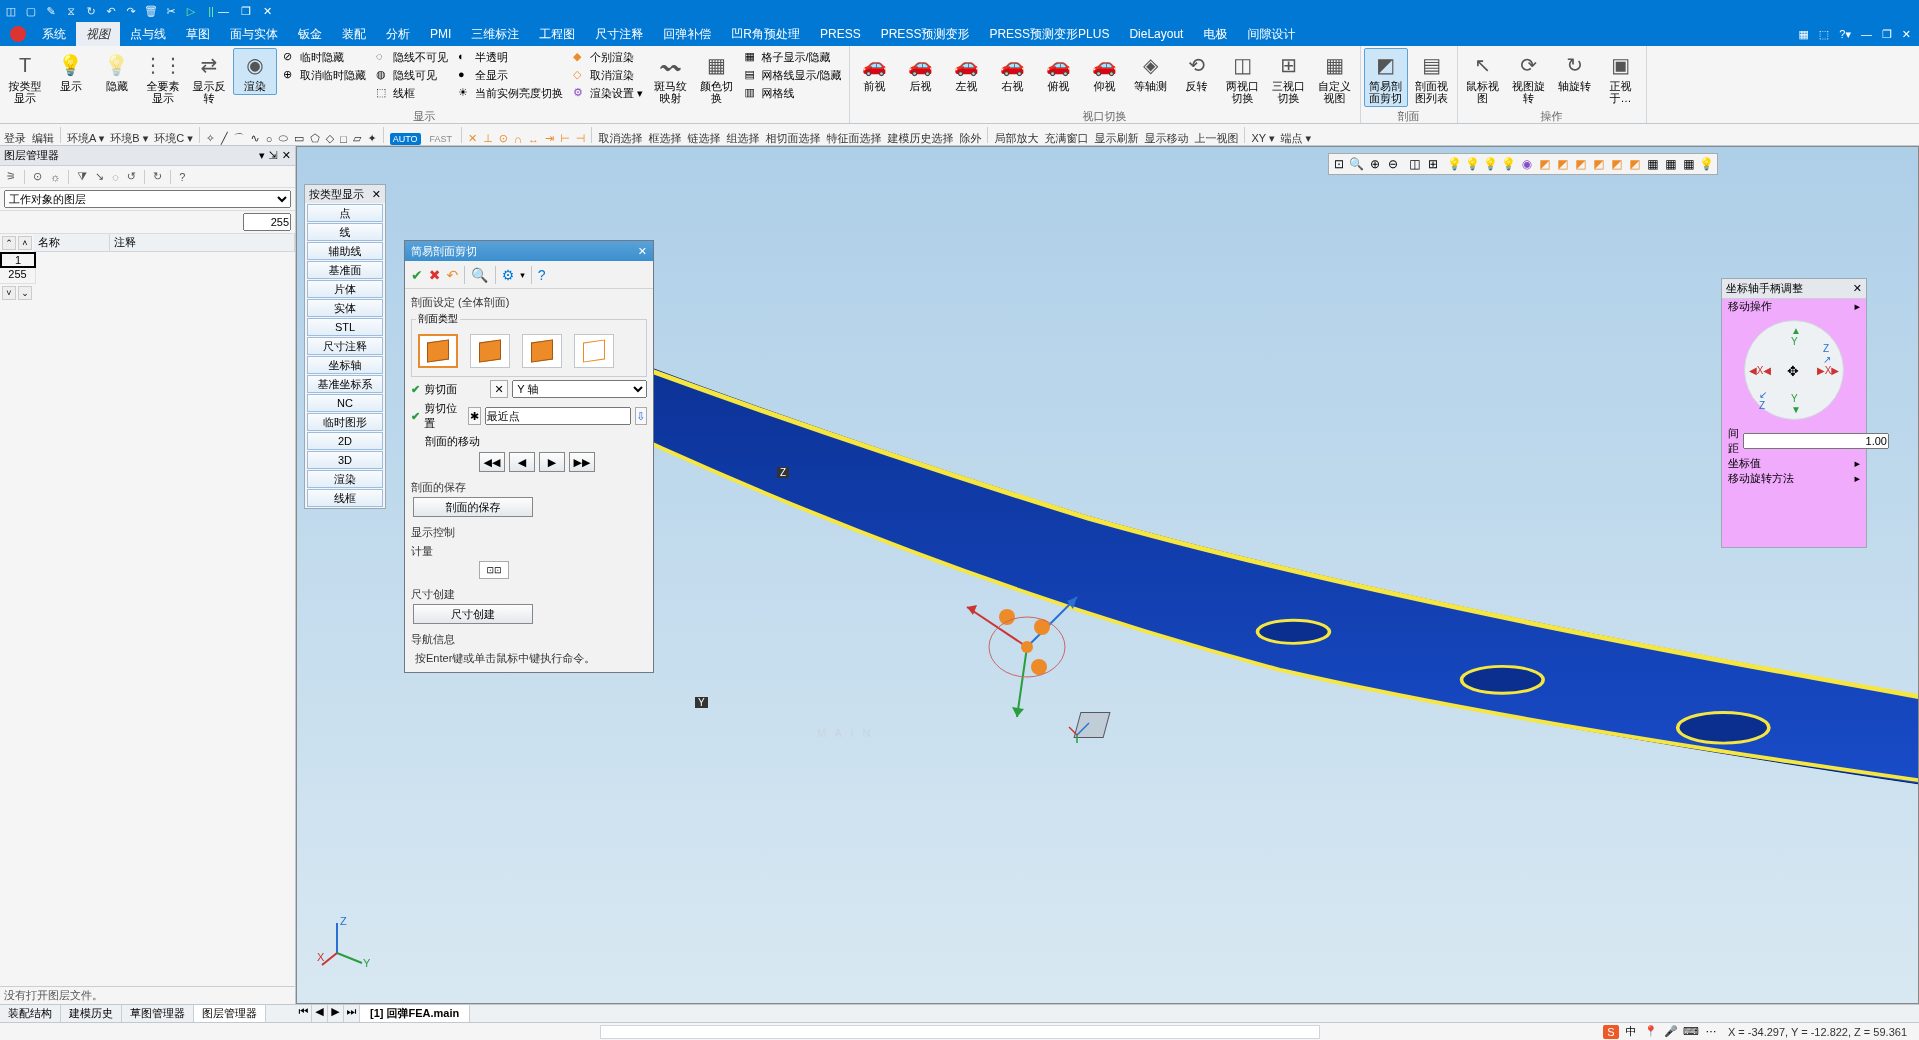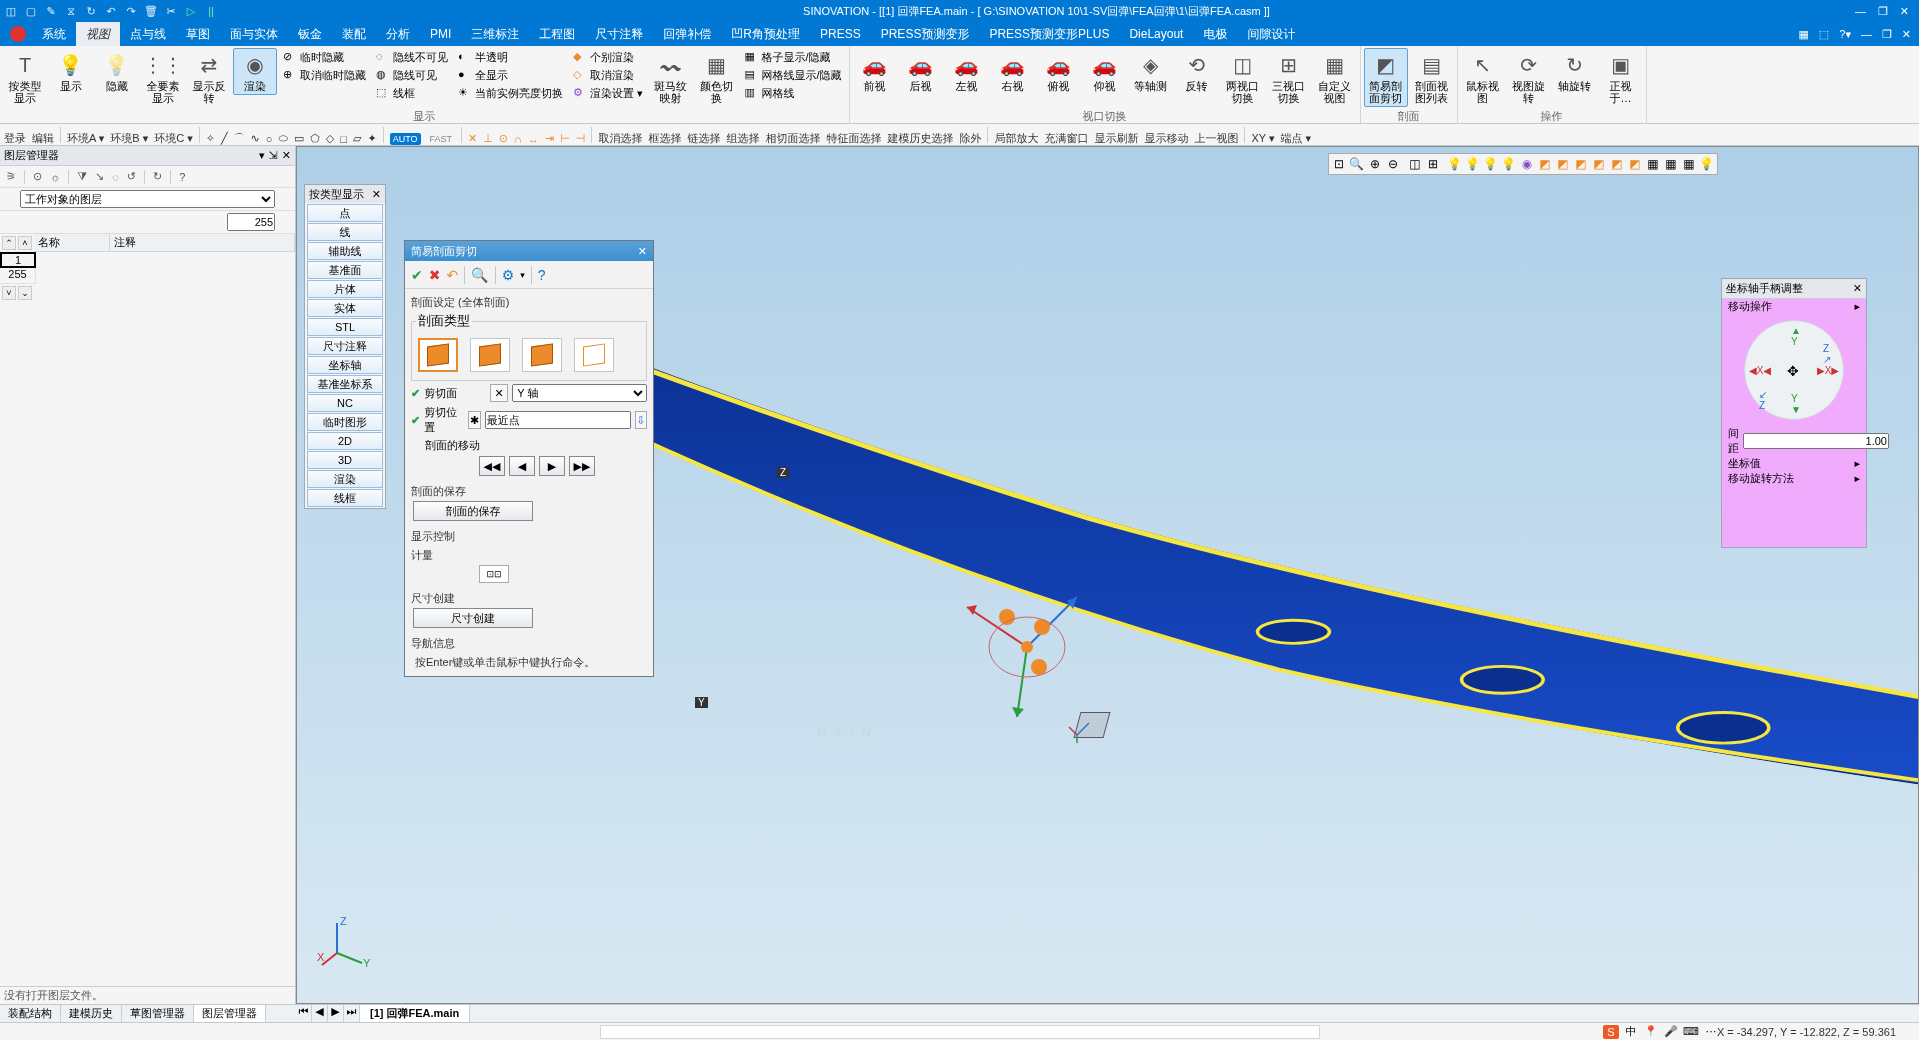--- a/index.html
+++ b/index.html
@@ -45,21 +45,21 @@
 
 
 .main { position: absolute; top: 146px; left: 0; right: 0; bottom: 36px; display: flex; }
 
 
 .left-panel { width: 296px; background: #f5f5f5; border-right: 1px solid #c0c8d0; display: flex; flex-direction: column; }
 .panel-header { height: 20px; background: #e4e8ec; border-bottom: 1px solid #c8ced4; display: flex; align-items: center; padding: 0 4px; font-size: 11px; }
 .panel-header .pin { margin-left: auto; display:flex; gap:4px; }
 .panel-toolbar { height: 22px; display: flex; align-items: center; gap: 8px; padding: 0 6px; border-bottom: 1px solid #d8dde2; }
 .panel-toolbar span { cursor: pointer; color: #555; }
-.layer-select { display:flex; padding:2px 20px; gap:2px; border-bottom:1px solid #d8dde2; }
+.layer-select { display:flex; padding:2px 4px; gap:2px; border-bottom:1px solid #d8dde2; }
 .layer-select select { flex:1; height:18px; font-size:11px; }
 .layer-select input { width:48px; height:18px; font-size:11px; text-align:right; }
 .layer-table-head { height:18px; display:flex; background:#eef1f4; border-bottom:1px solid #d0d6dc; }
 .layer-table-head div { border-right:1px solid #d0d6dc; padding:1px 4px; font-size:11px; }
 .layer-row { height:16px; display:flex; font-size:11px; }
 .layer-row div { border-right:1px solid #e0e0e0; border-bottom:1px solid #e0e0e0; padding:0 4px; }
 .layer-row .num { width:36px; text-align:center; }
 .layer-row.sel .num { border:2px solid #000; }
 .arrows { display:flex; flex-direction:column; gap:0; padding:2px; }
 .arrows .row { display:flex; gap:2px; }
@@ -91,21 +91,21 @@
 
 .dialog { position: absolute; left: 404px; top: 240px; width: 250px; background: #f2f2f2; border: 1px solid #707a84; z-index: 10; font-size: 11px; }
 .dlg-title { height: 20px; background: linear-gradient(#5aa2d8,#3b8fcf); color:#fff; display:flex; align-items:center; padding:0 6px; }
 .dlg-title .x { margin-left:auto; cursor:pointer; }
 .dlg-toolbar { height: 28px; display:flex; align-items:center; gap:6px; padding:0 6px; border-bottom:1px solid #cfd4d9; }
 .dlg-toolbar span { cursor:pointer; font-size:14px; }
 .dlg-sep { width:1px; height:18px; background:#c0c6cc; }
 .dlg-body { padding: 4px 6px; }
 .dlg-section-title { font-size:11px; color:#333; padding:2px 0; }
 .fieldset { border:1px solid #c8ced4; padding:4px; }
-.fieldset legend { font-size:13px; padding:0 2px; }
+.fieldset legend { font-size:10px; padding:0 2px; }
 .cube-row { display:flex; gap:12px; padding:4px 2px; }
 .cube-btn { width:40px; height:34px; border:1px solid #c0c6cc; background:#fff; display:flex; align-items:center; justify-content:center; cursor:pointer; }
 .cube-btn.sel { border:2px solid #e88b2e; }
 .cube-ico { width:22px; height:20px; background:#ed8b28; transform:skewY(-8deg); border:1px solid #a05a16; }
 .form-row { display:flex; align-items:center; gap:4px; margin:3px 0; }
 .form-row .lbl { width:62px; }
 .form-row .chk { color:#2a9d3e; font-weight:bold; }
 .form-row select, .form-row input { flex:1; height:18px; font-size:11px; }
 .pick-btn { width:18px; height:18px; border:1px solid #aaa; background:#f8f8f8; cursor:pointer; display:inline-flex;align-items:center;justify-content:center; }
 .play-row { display:flex; gap:4px; margin-left:68px; }
@@ -128,21 +128,21 @@
 .bottom-tabs-left .tab { padding:1px 8px; border-right:1px solid #c8ced4; font-size:11px; cursor:pointer; }
 .bottom-tabs-left .tab.active { background:#fff; }
 .bottom-tabs-view { position:absolute; left:296px; bottom:18px; height:18px; display:flex; background:#eef1f4; border-top:1px solid #c0c8d0; right:0; }
 .bottom-tabs-view .tab { padding:1px 10px; border-right:1px solid #c8ced4; font-size:11px; cursor:pointer; background:#fff; font-weight:bold; }
 .bottom-tabs-view .nav { display:flex; gap:0; }
 .bottom-tabs-view .nav span { width:16px; text-align:center; cursor:pointer; border-right:1px solid #c8ced4; }
 
 
 .status-bar { position:absolute; left:0; right:0; bottom:0; height:18px; background:#f5f5f5; border-top:1px solid #c0c8d0; display:flex; align-items:center; font-size:11px; }
 .status-bar .cmd-input { margin-left:600px; width:720px; height:14px; background:#fff; border:1px solid #d0d6dc; }
-.status-bar .coords { margin-left:auto; padding-right:23px; color:#333; }
+.status-bar .coords { margin-left:auto; padding-right:12px; color:#333; }
 .status-bar .tray { position:absolute; right:200px; display:flex; gap:4px; align-items:center; }
 .status-bar .tray span { width:16px; height:14px; display:inline-flex; align-items:center; justify-content:center; }
 
 
 .c-orange{color:#ed8b28} .c-blue{color:#0078d4} .c-green{color:#2a9d3e} .c-red{color:#d33} .c-purple{color:#8a4fc7}
 </style>
 </head>
 <body>
 
 <div class="title-bar">
@@ -152,21 +152,20 @@
     <span>✎</span>
     <span>⧖</span>
     <span>↻</span>
     <span>↶</span>
     <span>↷</span>
     <span>🗑</span>
     <span>✂</span>
     <span style="color:#8f8">▷</span>
     <span style="color:#8f8">||</span>
   </div>
-  <div class="title">SINOVATION - [[1] 回弹FEA.main - [ G:\SINOVATION 10\1-SV回弹\FEA回弹\1\回弹FEA.casm ]]</div>
   <div class="win-btns">
     <span>—</span>
     <span>❐</span>
     <span>✕</span>
   </div>
 </div>
 
 <div class="menu-bar">
   <div class="app-icon">
       <div class="dot"></div>

